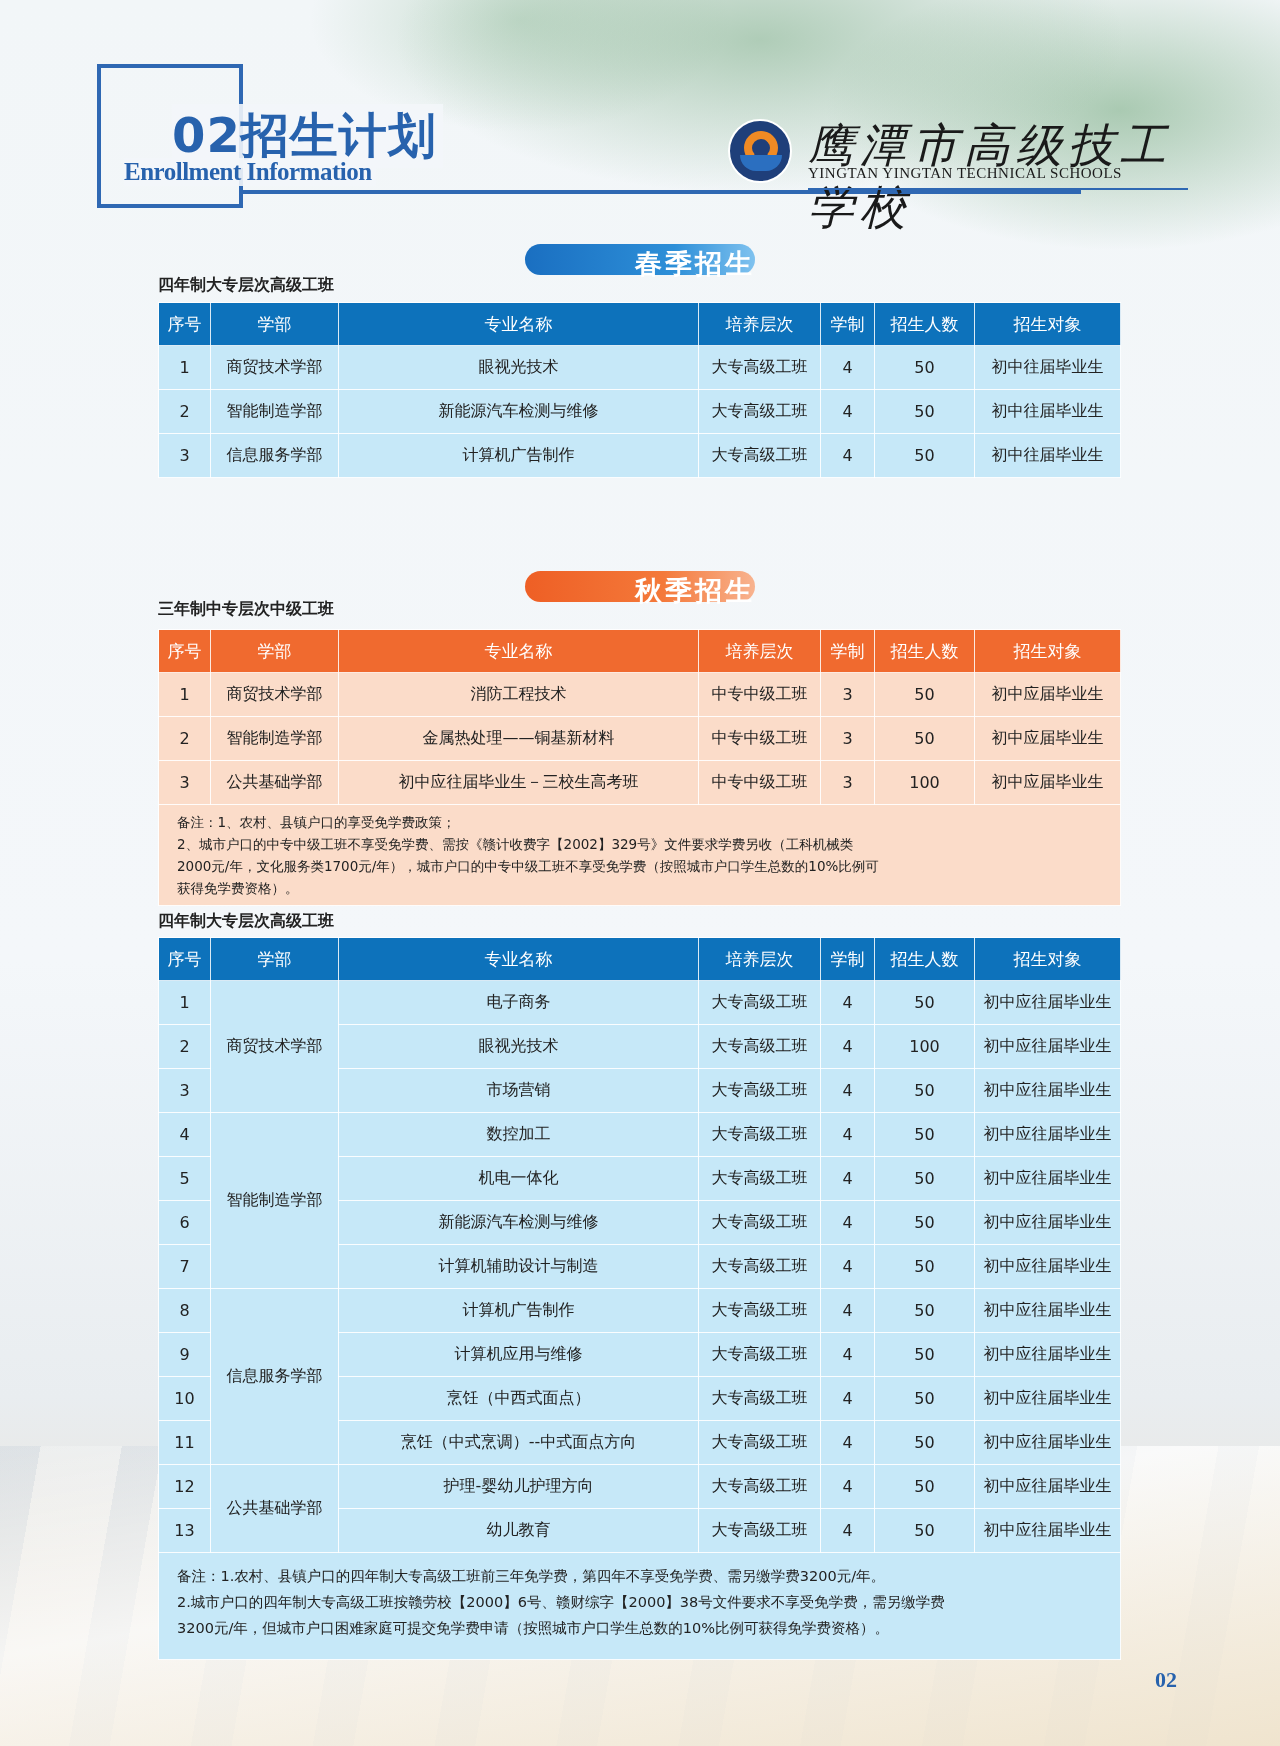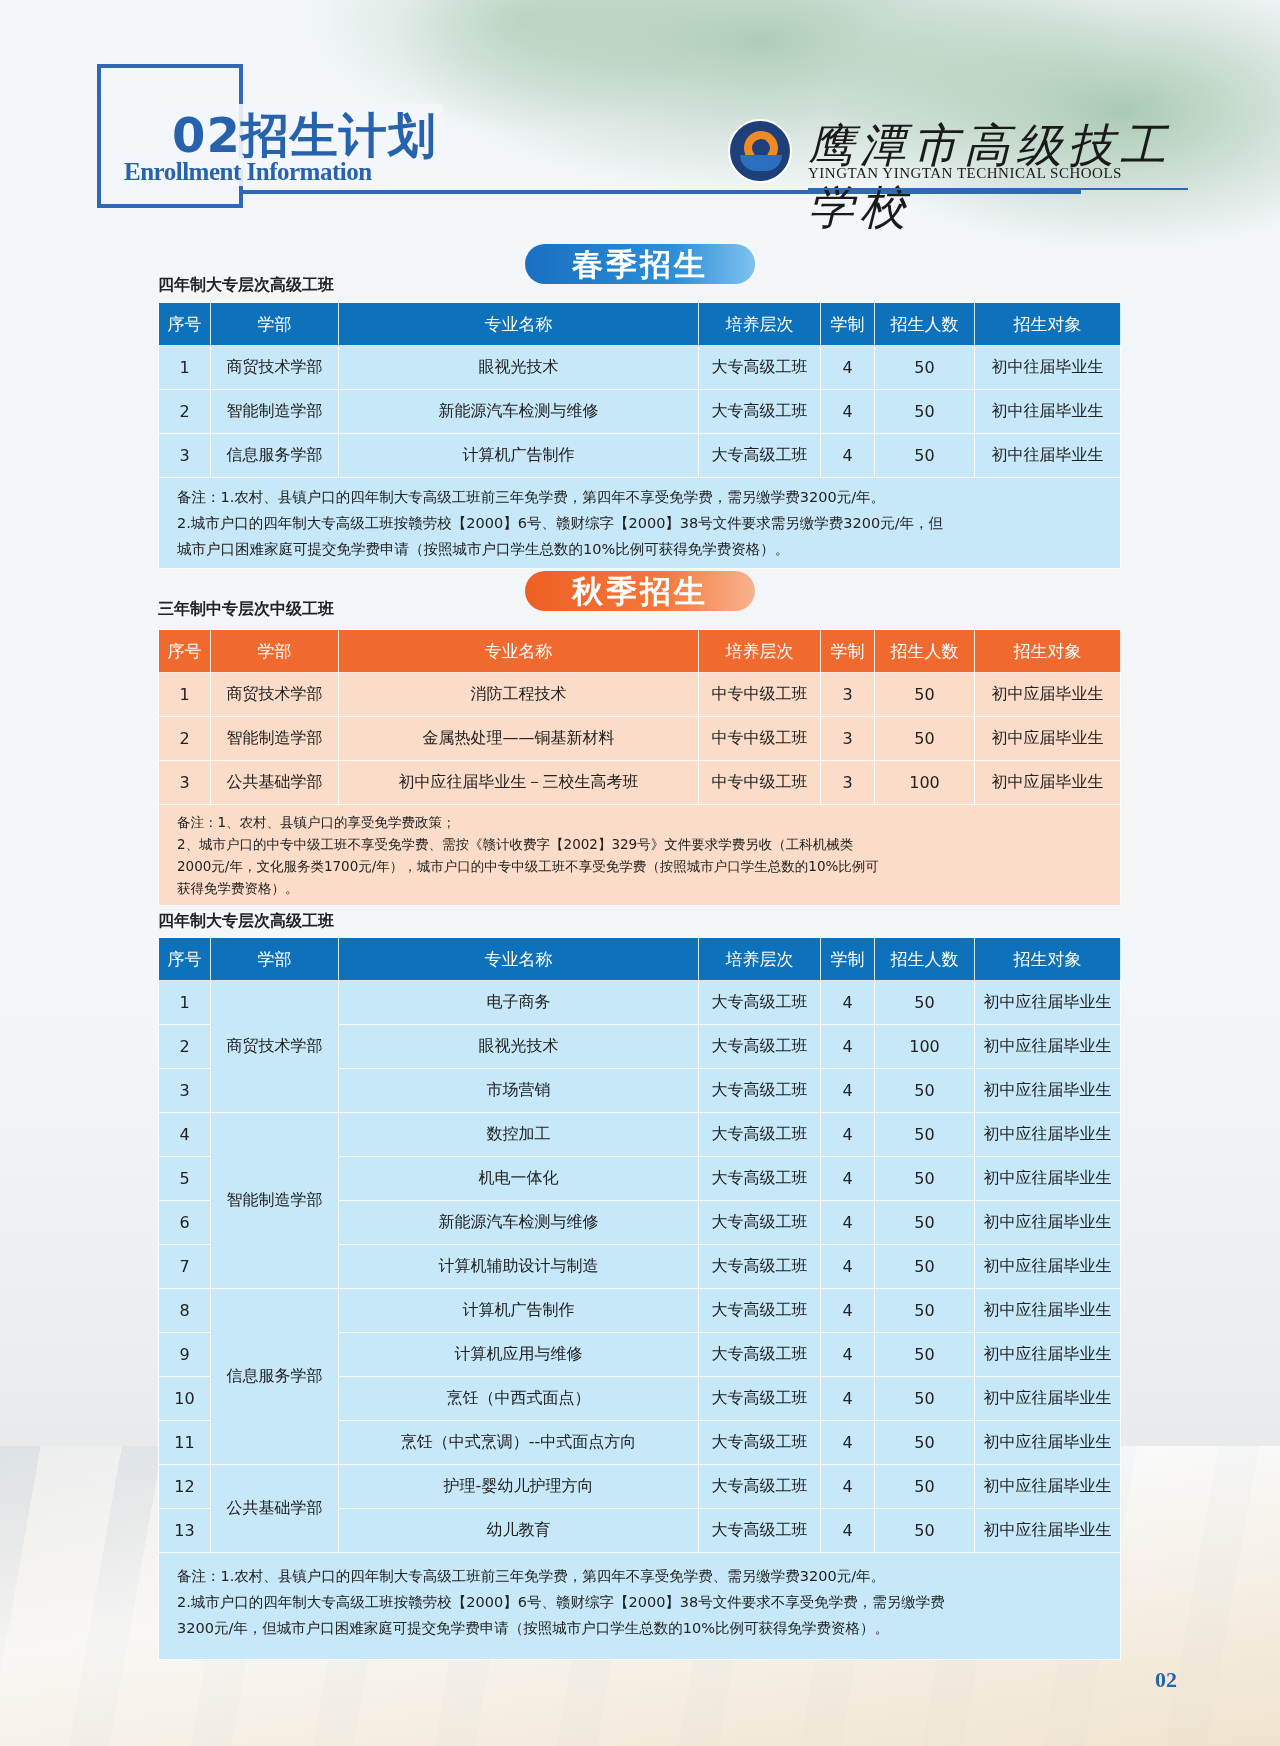--- a/index.html
+++ b/index.html
@@ -68,22 +68,22 @@
   }
   .school-en {
     position: absolute; left: 80px; top: 50px; font-size: 15px; color: #1a1a1a;
     font-family: "Liberation Serif", serif; letter-spacing: 0.5px;
   }
   .school-line {
     position: absolute; left: 80px; top: 73px; width: 380px; height: 2px; background: #2f68b3;
   }
   
   .pill {
-    position: absolute; width: 230px; height: 40px; border-radius: 20px;
-    color: #fff; font-size: 31px; font-weight: bold; text-align: center; line-height: 40px;
+    position: absolute; width: 230px; height: 31px; border-radius: 20px;
+    color: #fff; font-size: 27px; font-weight: bold; text-align: right; line-height: 40px;
     letter-spacing: 3px;
   }
   .pill.blue { background: linear-gradient(90deg, #1a6fc1 0%, #2d8fd8 65%, #7fc2ef 100%); }
   .pill.orange { background: linear-gradient(90deg, #ee5f25 0%, #f4793a 60%, #f8b38f 100%); }
   .sec-label {
     position: absolute; left: 158px; font-size: 16px; font-weight: bold; color: #222;
   }
   
   .tbl {
     position: absolute; left: 158px; width: 962px; border-collapse: collapse; table-layout: fixed;
@@ -176,27 +176,20 @@
     </tr>
     <tr>
       <td>3</td>
       <td>信息服务学部</td>
       <td>计算机广告制作</td>
       <td>大专高级工班</td>
       <td>4</td>
       <td>50</td>
       <td>初中往届毕业生</td>
     </tr>
-    <tr>
-      <td class="note" colspan="7">
-        <div>备注：1.农村、县镇户口的四年制大专高级工班前三年免学费，第四年不享受免学费，需另缴学费3200元/年。</div>
-        <div>2.城市户口的四年制大专高级工班按赣劳校【2000】6号、赣财综字【2000】38号文件要求需另缴学费3200元/年，但</div>
-        <div>城市户口困难家庭可提交免学费申请（按照城市户口学生总数的10%比例可获得免学费资格）。</div>
-      </td>
-    </tr>
   </tbody>
 </table>
 
 <div class="pill orange" style="left:525px; top:571px;">秋季招生</div>
 <div class="sec-label" style="top:599px;">三年制中专层次中级工班</div>
 
 <table class="tbl orange" style="top:629px;">
   <colgroup>
     <col style="width:52px">
       <col style="width:128px">

